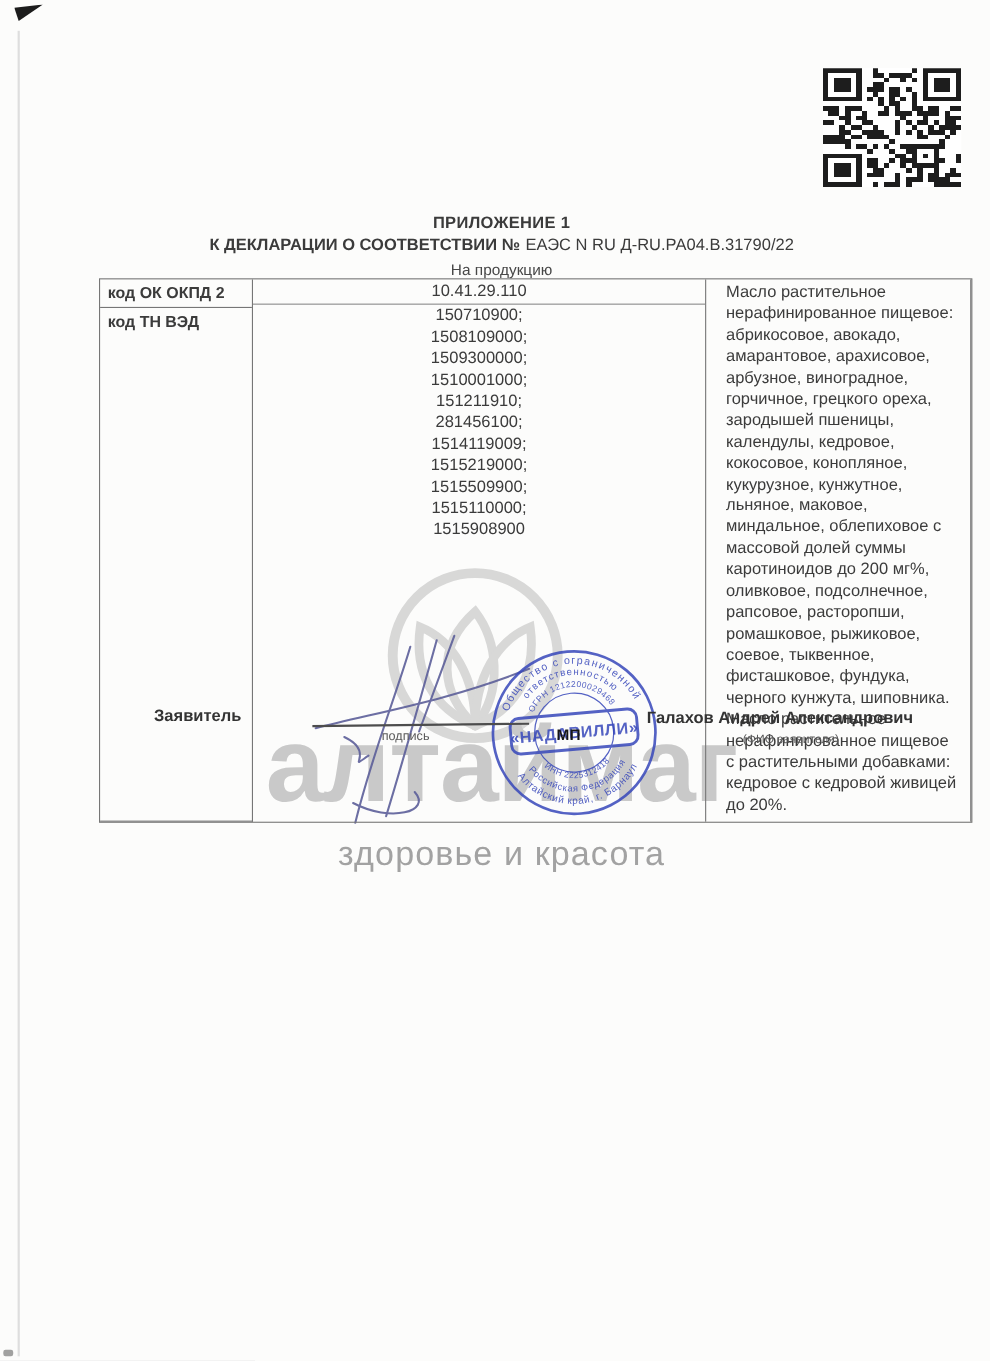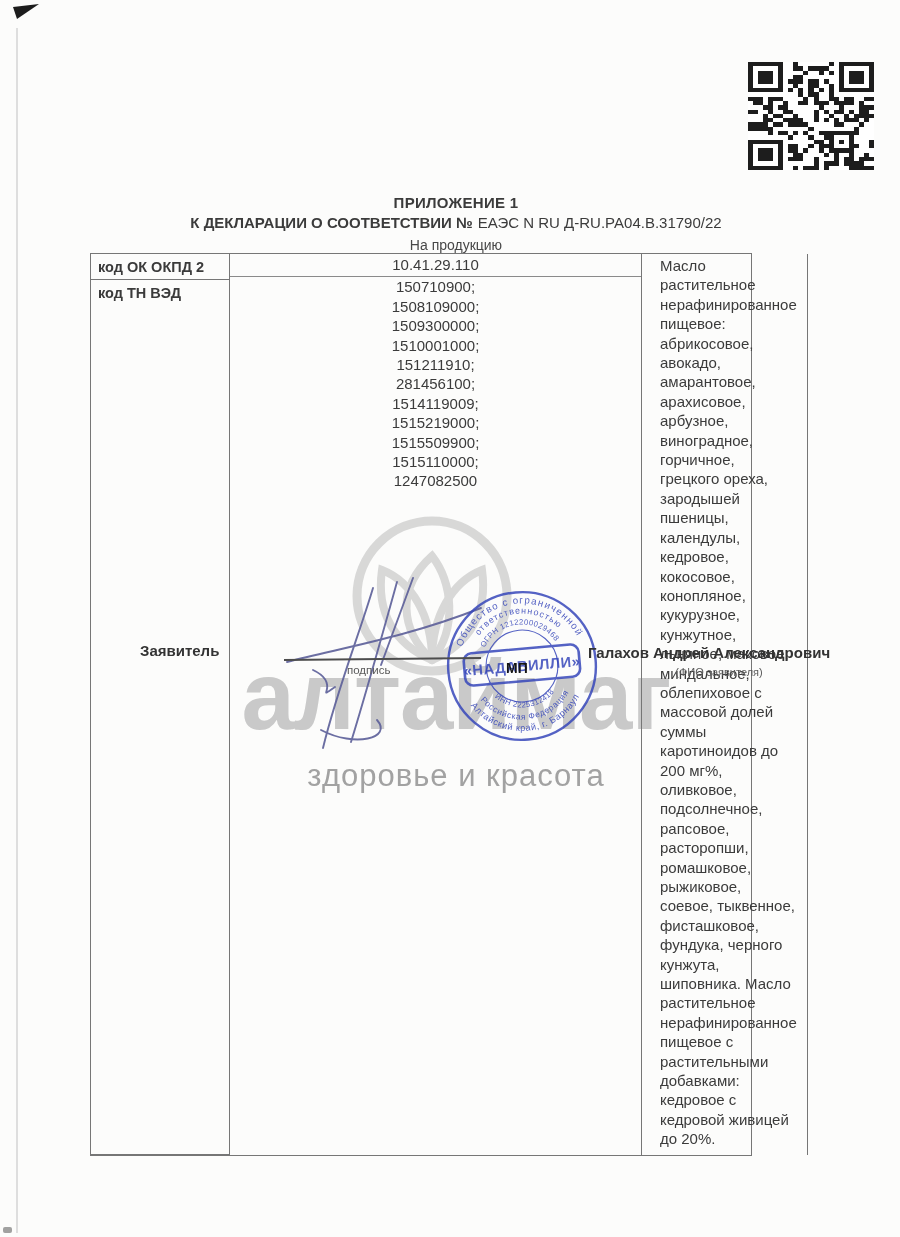--- a/index.html
+++ b/index.html
@@ -16,21 +16,21 @@
   .qr{position:absolute;left:748px;top:62px;width:126px;height:108px;background:#fff;}
   
   .title-line{position:absolute;left:0;width:912px;text-align:center;}
   .t1{top:194px;font-size:15px;font-weight:bold;letter-spacing:.3px;}
   .t2{top:214px;font-size:15px;}
   .t2 .lbl{font-weight:bold;}
   .t2 .num{margin-left:5px;}
   .t3{top:237px;font-size:14px;color:#474747;}
   
   .doc-table{
-    position:absolute;left:90px;top:253px;width:662px;
+    position:absolute;left:90px;top:253px;width:794px;
     border:1.5px solid #767676;box-sizing:border-box;
     display:grid;grid-template-columns:139px 412px auto;
     background:transparent;
   }
   .cell{box-sizing:border-box;font-size:15px;line-height:19.4px;}
   .c-border{border-right:1.5px solid #767676;}
   .hdr{border-bottom:1.5px solid #767676;font-weight:bold;font-size:14.5px;line-height:18px;}
   .hdr-c1 .h-sub{padding:4px 4px 3px 7px;}
   .hdr-c1 .h-sub:first-child{border-bottom:1.3px solid #767676;}
   .hdr-center{text-align:center;padding:2px 6px;}
@@ -319,21 +319,21 @@
           <div>150710900;</div>
           <div>1508109000;</div>
           <div>1509300000;</div>
           <div>1510001000;</div>
           <div>151211910;</div>
           <div>281456100;</div>
           <div>1514119009;</div>
           <div>1515219000;</div>
           <div>1515509900;</div>
           <div>1515110000;</div>
-          <div>1247082500</div>
+          <div>1515908900</div>
         </div>
       </div>
       <div class="cell body-c2 c-border">Масло растительное нерафинированное пищевое: абрикосовое, авокадо, амарантовое, арахисовое, арбузное, виноградное, горчичное, грецкого ореха, зародышей пшеницы, календулы, кедровое, кокосовое, конопляное, кукурузное, кунжутное, льняное, маковое, миндальное, облепиховое с массовой долей суммы каротиноидов до 200 мг%, оливковое, подсолнечное, рапсовое, расторопши, ромашковое, рыжиковое, соевое, тыквенное, фисташковое, фундука, черного кунжута, шиповника. Масло растительное нерафинированное пищевое с растительными добавками: кедровое с кедровой живицей до 20%.</div>
     </div>
 
     <div class="applicant">Заявитель</div>
     <div class="sig-line"></div>
     <div class="sig-caption">подпись</div>
     <div class="mp">МП</div>
     <div class="fio-name">Галахов Андрей Александрович</div>

